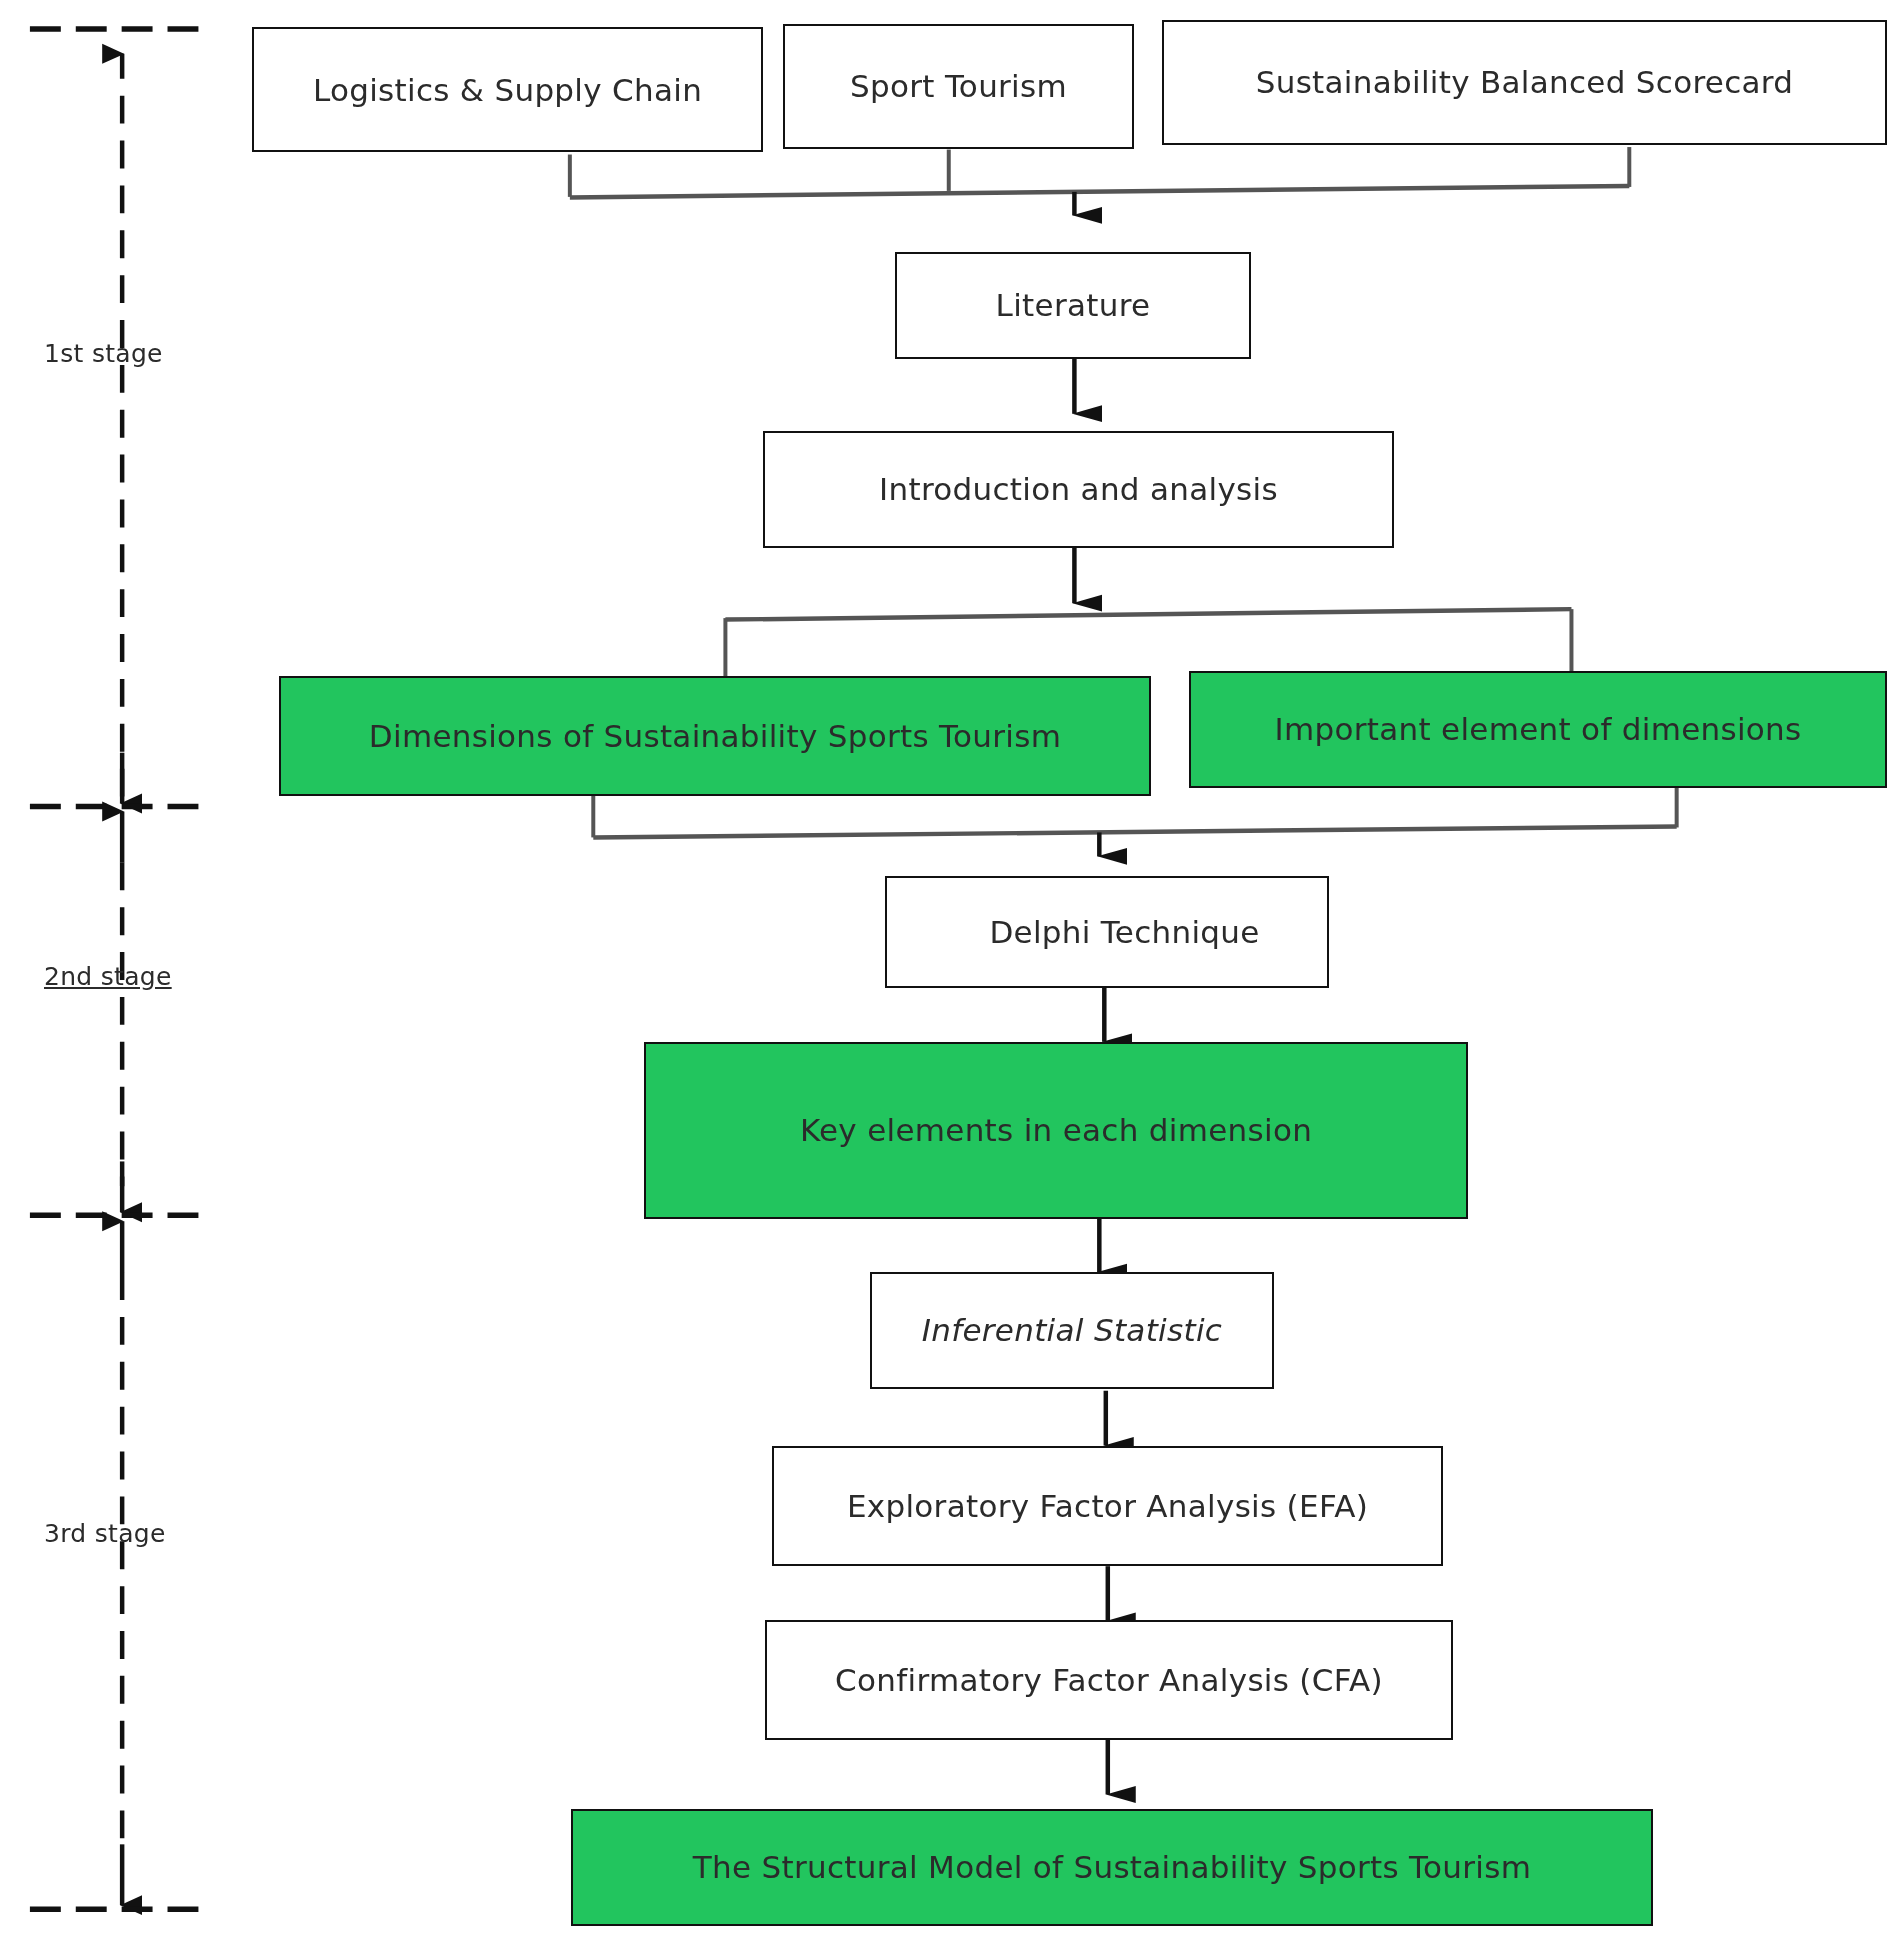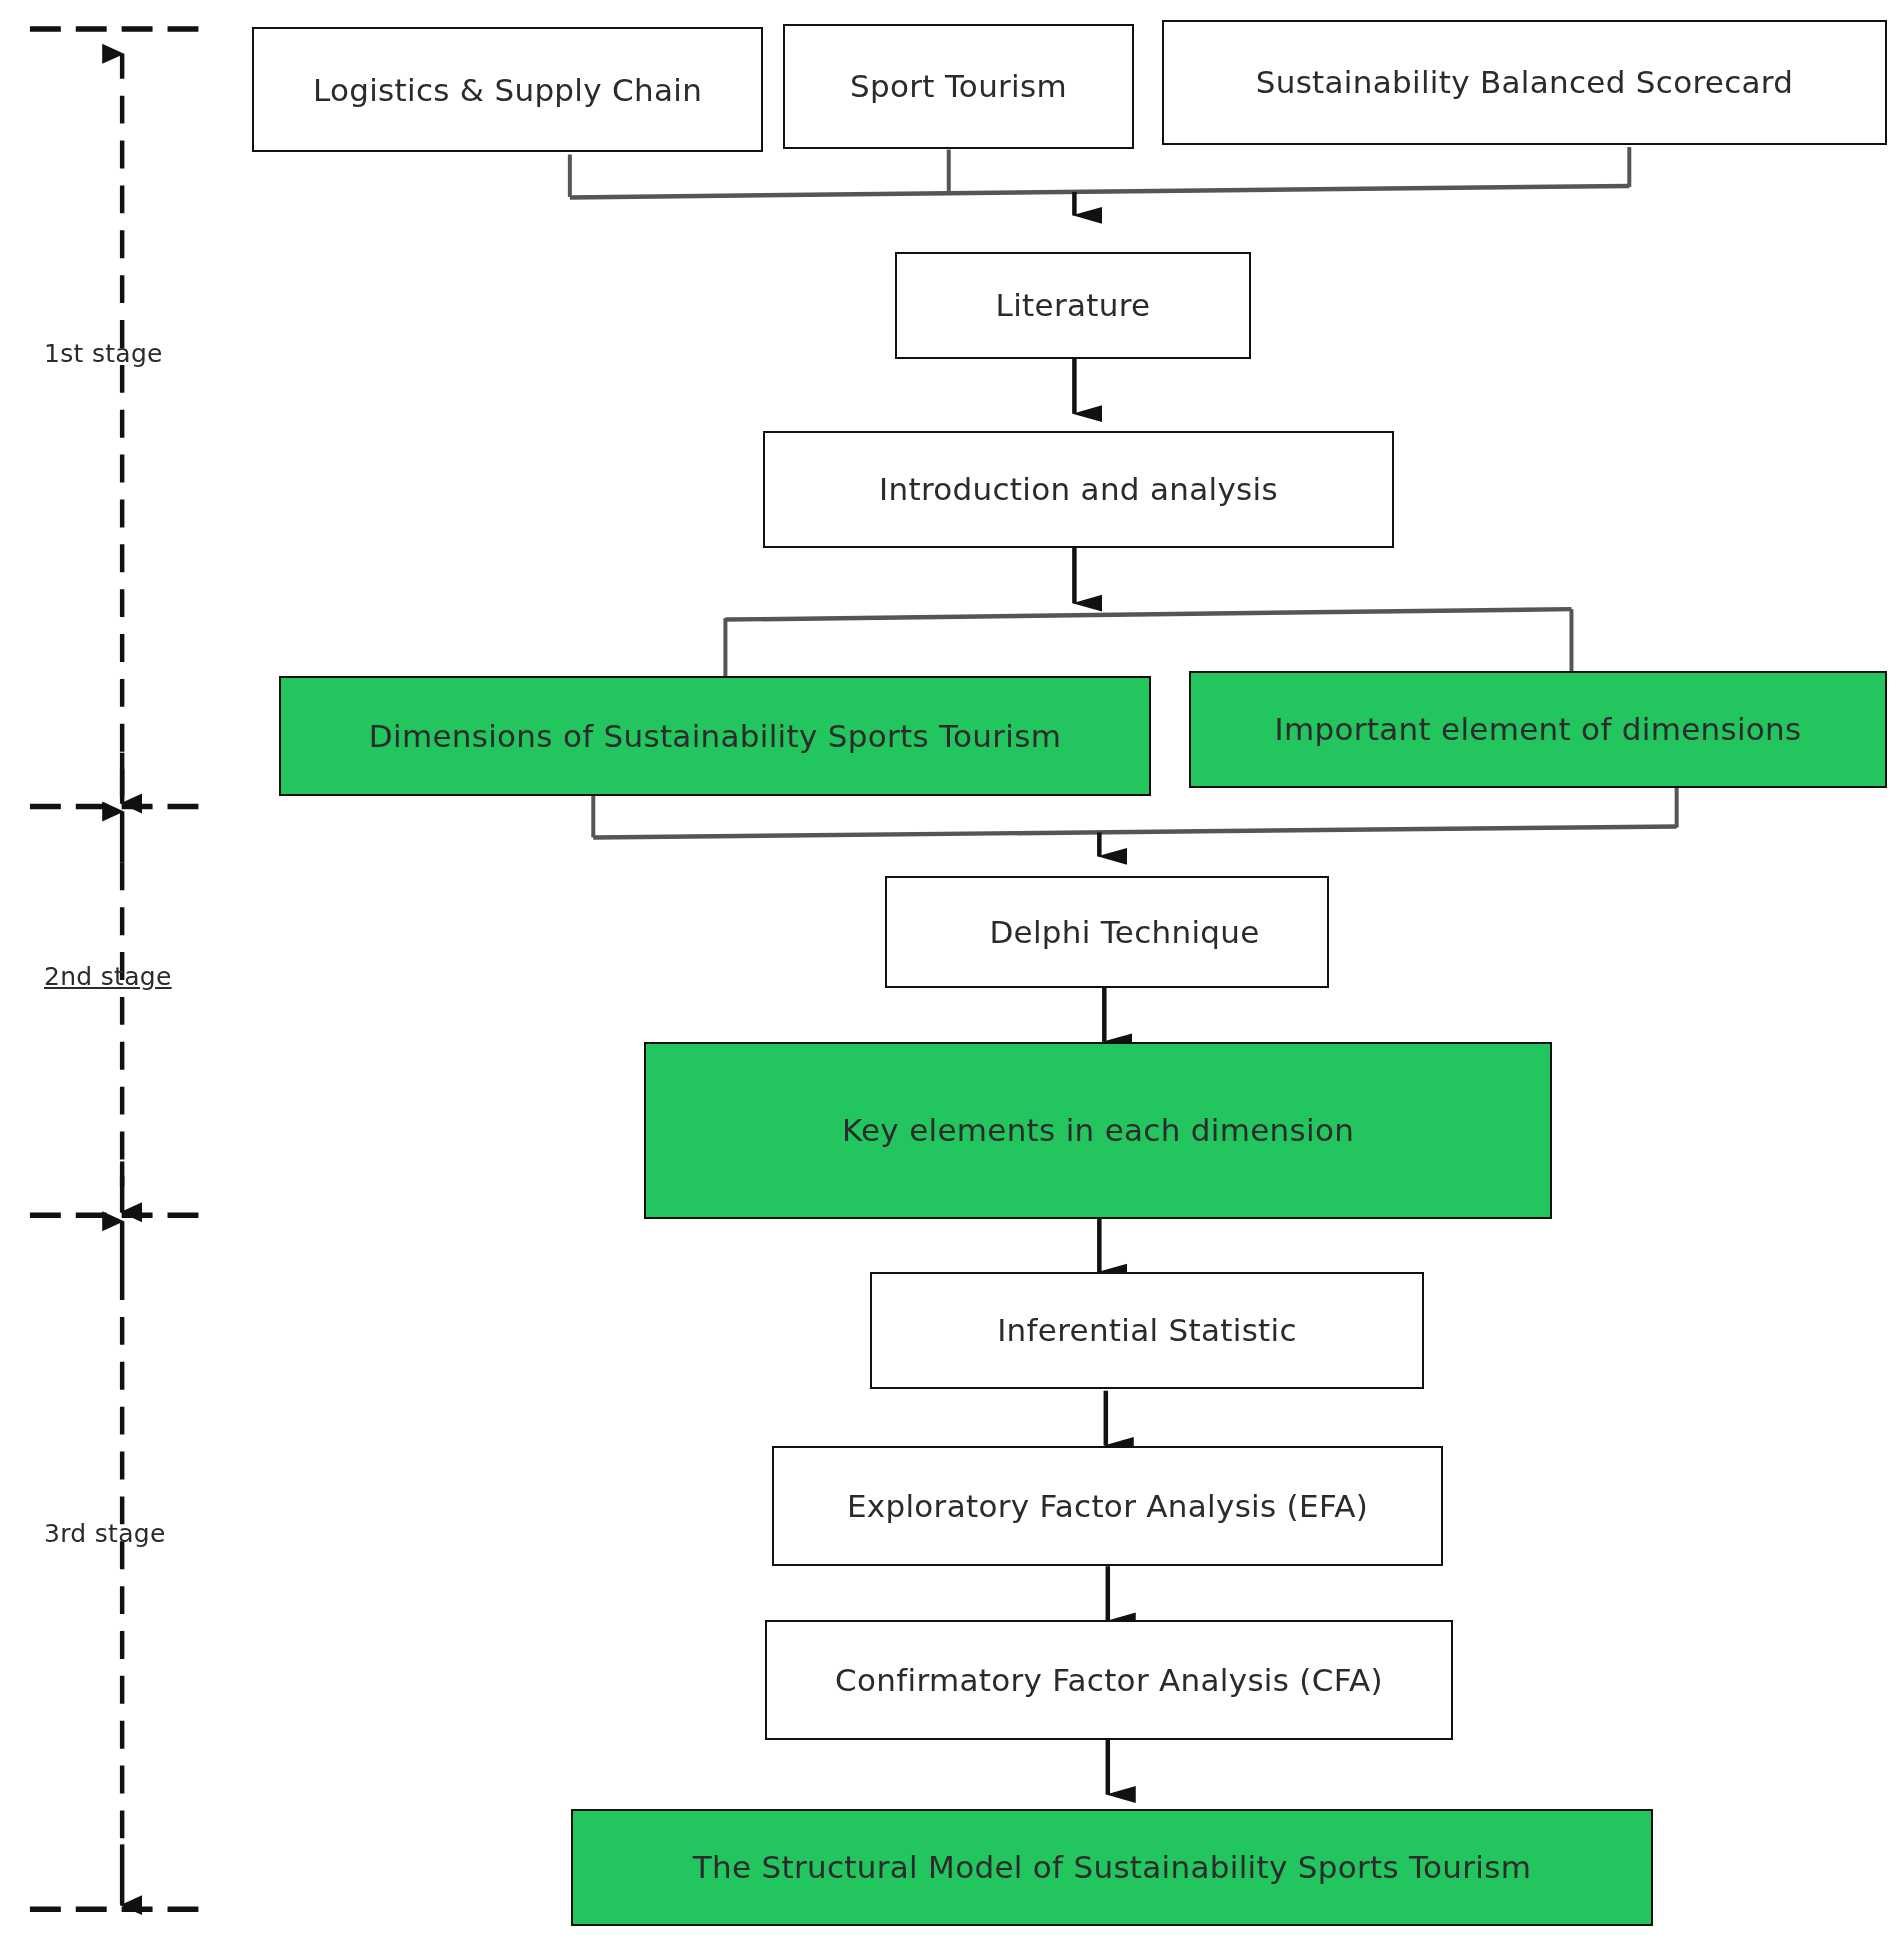--- a/index.html
+++ b/index.html
@@ -169,25 +169,25 @@
   </div>
 
   <div class="node shaded" style="left:1189px; top:671px; width:698px; height:117px;">
     <span class="label">Important element of dimensions</span>
   </div>
 
   <div class="node" style="left:885px; top:876px; width:444px; height:112px;padding-left:48px;">
     <span class="label">Delphi Technique</span>
   </div>
 
-  <div class="node shaded" style="left:644px; top:1042px; width:908px; height:177px; flex-direction:column; gap:37px;">
+  <div class="node shaded" style="left:644px; top:1042px; width:824px; height:177px; flex-direction:column; gap:37px;">
     <span class="label">Key elements in each dimension</span>
   </div>
 
-  <div class="node" style="left:870px; top:1272px; width:554px; height:117px;">
+  <div class="node" style="left:870px; top:1272px; width:404px; height:117px;font-style:italic;">
     <span class="label">Inferential Statistic</span>
   </div>
 
   <div class="node" style="left:772px; top:1446px; width:671px; height:120px;">
     <span class="label">Exploratory Factor Analysis (EFA)</span>
   </div>
 
   <div class="node" style="left:765px; top:1620px; width:688px; height:120px;">
     <span class="label">Confirmatory Factor Analysis (CFA)</span>
   </div>

